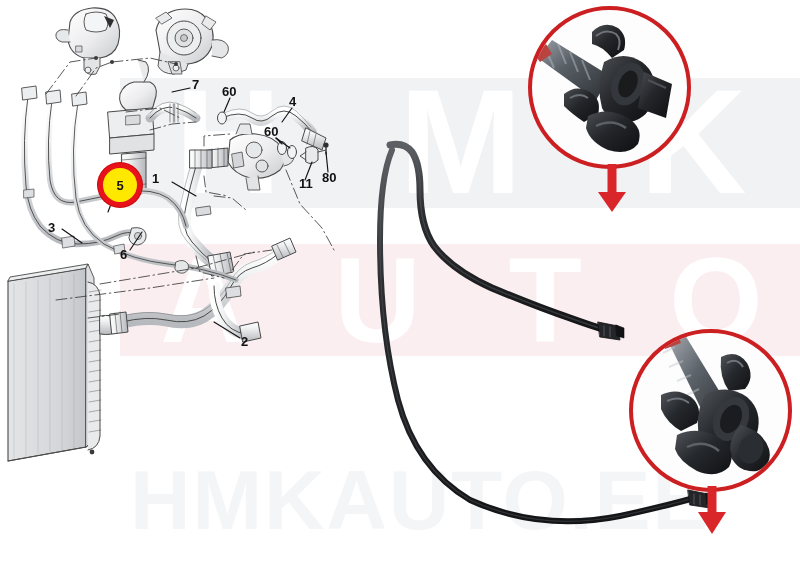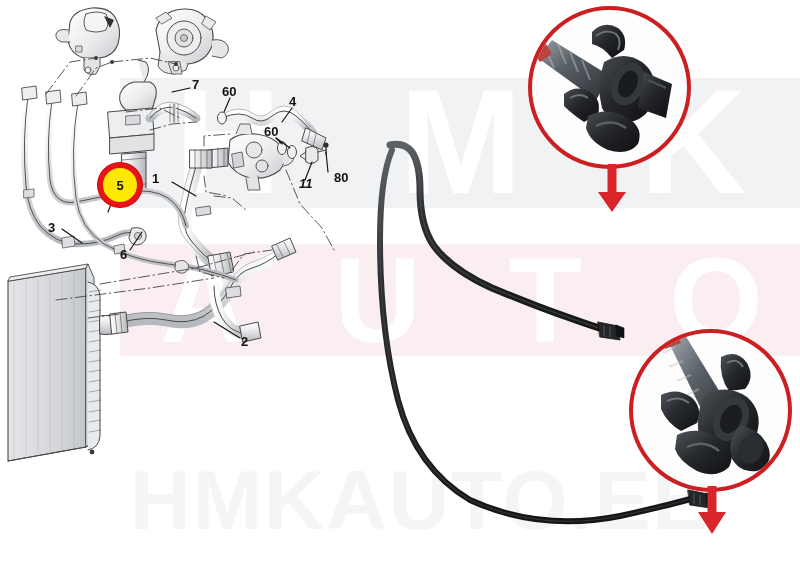--- a/index.html
+++ b/index.html
@@ -400,22 +400,22 @@
   </svg>
 
   <div class="lbl" style="left:152px;top:171px;">1</div>
   <div class="lbl" style="left:241px;top:334px;">2</div>
   <div class="lbl" style="left:48px;top:220px;">3</div>
   <div class="lbl" style="left:289px;top:94px;">4</div>
   <div class="lbl" style="left:120px;top:247px;">6</div>
   <div class="lbl" style="left:192px;top:77px;">7</div>
   <div class="lbl" style="left:222px;top:84px;">60</div>
   <div class="lbl" style="left:264px;top:124px;">60</div>
-  <div class="lbl" style="left:299px;top:176px;font-style:italic;">11</div>
-  <div class="lbl" style="left:334px;top:170px;">80</div>
+  <div class="lbl" style="left:299px;top:176px;">11</div>
+  <div class="lbl" style="left:322px;top:170px;">80</div>
 
   <div id="badge5">5</div>
 
   <div class="inset" id="inset-top">
     <div class="photo">
       <svg viewBox="0 0 155 155" width="155" height="155">
         <defs>
           <linearGradient id="pMetalA" x1="0" y1="0" x2="1" y2="1">
             <stop offset="0%" stop-color="#9aa0a6"></stop>
             <stop offset="40%" stop-color="#595f66"></stop>

